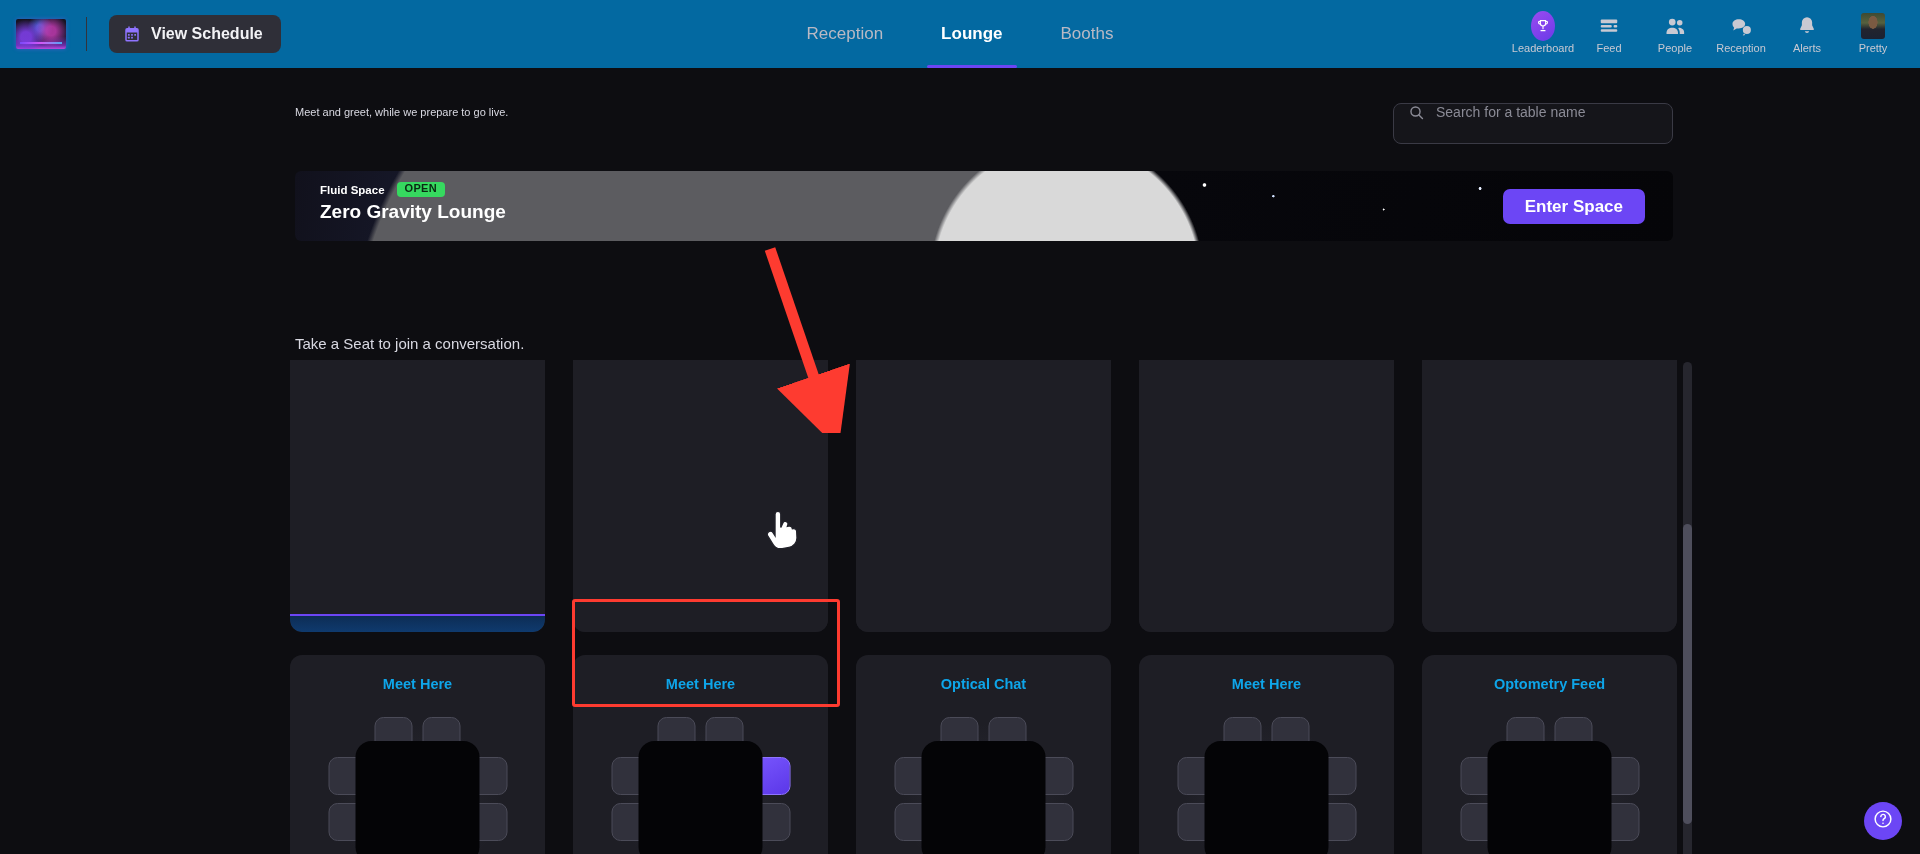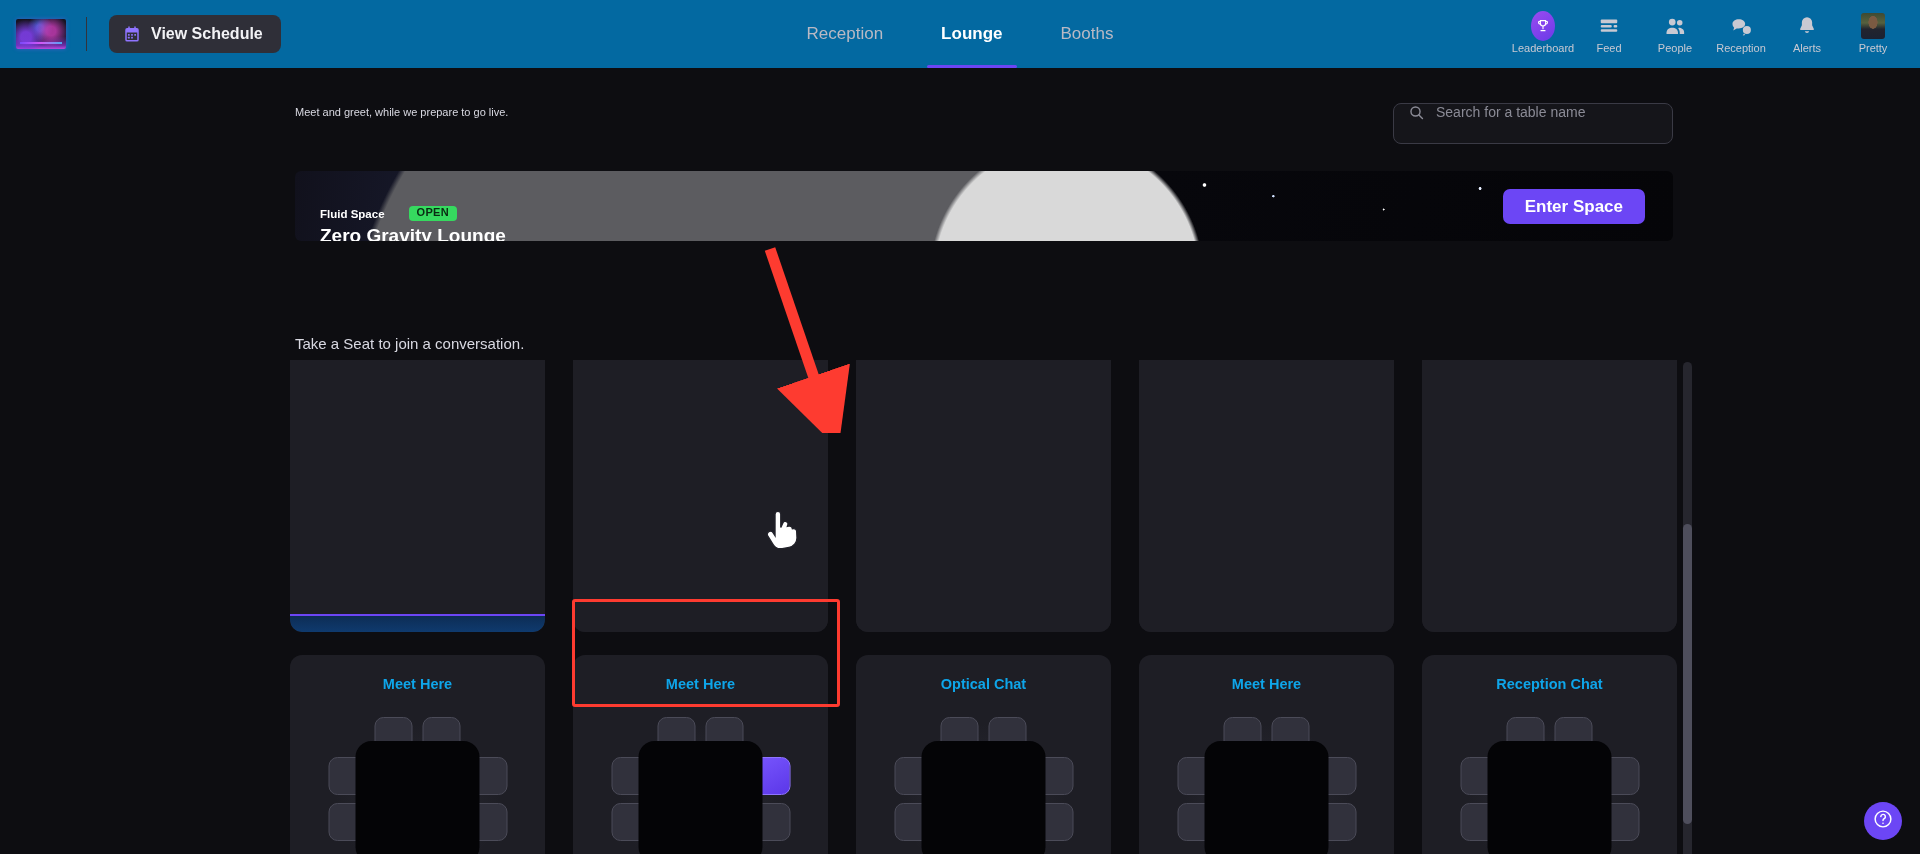--- a/index.html
+++ b/index.html
@@ -112,21 +112,21 @@
       radial-gradient(1.4px 1.4px at 52% 12%, #dce6ff 60%, transparent 100%),
       radial-gradient(2.2px 2.2px at 66% 20%, #ffffff 60%, transparent 100%),
       radial-gradient(1.5px 1.5px at 71% 36%, #cfe0ff 60%, transparent 100%),
       radial-gradient(1.2px 1.2px at 79% 55%, #fff 60%, transparent 100%),
       radial-gradient(1.8px 1.8px at 86% 25%, #e6eeff 60%, transparent 100%),
       radial-gradient(1.3px 1.3px at 93% 66%, #fff 60%, transparent 100%),
       radial-gradient(1.1px 1.1px at 97% 34%, #dde8ff 60%, transparent 100%),
       linear-gradient(100deg, #11111c 0%, #1a1d33 16%, #141726 34%, #07070c 62%, #050508 100%);
   }
   .banner-txt { position: absolute; left: 25px; top: 11px; }
-  .banner-row { display: flex; align-items: center; gap: 24px; margin-top: 24px; }
+  .banner-row { display: flex; align-items: center; gap: 12px; }
   .banner-kicker { font-size: 11.5px; font-weight: bold; color: #ffffff; }
   .banner-badge {
     font-size: 11px; font-weight: bold; color: #0a2a13; background: #36d95f;
     border-radius: 4px; padding: 0 8px 3px; letter-spacing: .3px;
   }
   .banner-title { margin-top: 4px; font-size: 19px; font-weight: bold; color: #ffffff; }
   .enter-space {
     position: absolute; right: 28px; top: 18px;
     height: 35px; padding: 0 22px;
     background: #6c46f5; border: none; border-radius: 7px;
@@ -435,21 +435,21 @@
           <div class="seat h s-r1"></div>
           <div class="seat h s-r2"></div>
           <div class="seat v s-b1"></div>
           <div class="seat v s-b2"></div>
           <div class="tabletop"></div>
         </div>
 
       </div>
 
       <div class="card">
-        <div class="card-title">Reception Chat</div>
+        <div class="card-title">Optometry Feed</div>
         <div class="table-art">
           <div class="glow"></div>
           <div class="seat v s-t1"></div>
           <div class="seat v s-t2"></div>
           <div class="seat h s-l1"></div>
           <div class="seat h s-l2"></div>
           <div class="seat h s-r1"></div>
           <div class="seat h s-r2"></div>
           <div class="seat v s-b1"></div>
           <div class="seat v s-b2"></div>

